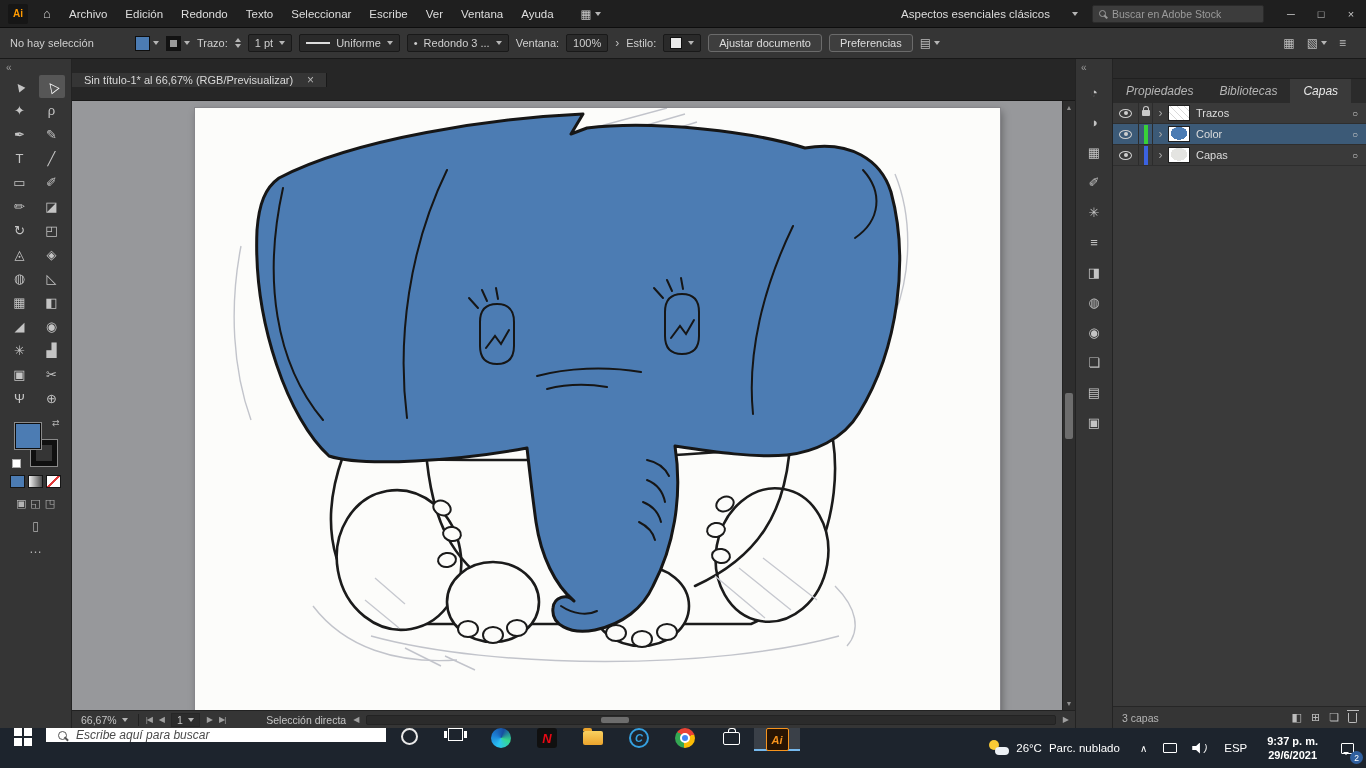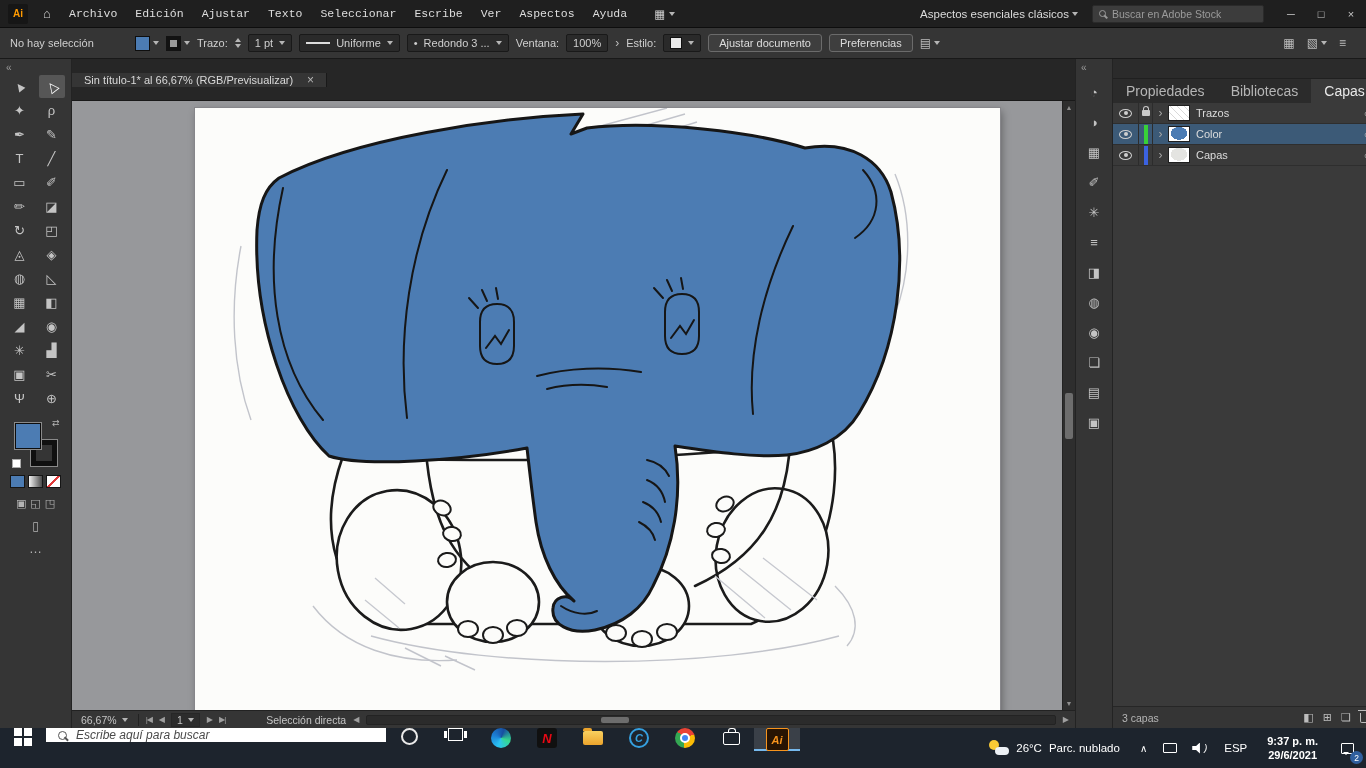--- a/index.html
+++ b/index.html
@@ -9,21 +9,21 @@
 
   
   .titlebar { position:absolute; top:0; left:0; right:0; height:28px; background:#1f1f1f;
     border-bottom:1px solid #0d0d0d; display:flex; align-items:center; color:#dedede; font-size:11.5px; }
   .app-badge { width:20px; height:20px; margin:0 6px 0 8px; background:#161616; color:#ff9a00;
     font-weight:bold; font-size:10px; display:flex; align-items:center; justify-content:center; border-radius:2px; }
   .home-btn { width:26px; text-align:center; font-size:13px; color:#cfcfcf; }
   .menu-item { padding:0 9px; line-height:28px; white-space:nowrap; }
   .arrange { margin-left:18px; display:flex; align-items:center; gap:4px; color:#c9c9c9; }
   .spacer { flex:1; }
-  .workspace { display:flex; align-items:center; gap:3px; margin-right:14px; color:#dcdcdc; white-space:nowrap; }
+  .workspace { display:flex; align-items:center; gap:22px; margin-right:14px; color:#dcdcdc; white-space:nowrap; }
   .caret { width:0; height:0; border-left:3.5px solid transparent; border-right:3.5px solid transparent;
     border-top:4px solid #b5b5b5; display:inline-block; }
   .caret.up { transform:rotate(180deg); }
   .stock-search { width:172px; height:18px; background:#3c3c3c; border:1px solid #2a2a2a; border-radius:2px;
     display:flex; align-items:center; gap:6px; padding:0 6px; color:#9b9b9b; font-size:10.5px; margin-right:12px; }
   .mag { width:7px; height:7px; border:1.5px solid #999; border-radius:50%; position:relative; flex:none; }
   .mag::after { content:""; position:absolute; width:4px; height:1.5px; background:#999;
     right:-3px; bottom:-1px; transform:rotate(45deg); }
   .win-controls { display:flex; height:100%; }
   .win-controls span { width:30px; display:flex; align-items:center; justify-content:center; color:#c8c8c8; font-size:11px; }
@@ -104,21 +104,21 @@
   .icon-strip { width:37px; background:#353535; border-left:1px solid #232323; display:flex;
     flex-direction:column; align-items:center; flex:none; }
   .strip-collapse { width:100%; color:#9a9a9a; font-size:10px; padding:3px 5px 4px; }
   .strip-icon { width:26px; height:26px; margin:2px 0; display:flex; align-items:center;
     justify-content:center; color:#c3c3c3; font-size:13px; border-radius:3px; }
 
   
   .panels { flex:1; background:#353535; border-left:1px solid #232323; display:flex; flex-direction:column; }
   .panel-top { height:20px; background:#2b2b2b; border-bottom:1px solid #202020; }
   .panel-tabs { height:24px; background:#2b2b2b; display:flex; }
-  .ptab { padding:0 13px; line-height:24px; font-size:14px; color:#b5b5b5; white-space:nowrap; }
+  .ptab { padding:0 13px; line-height:24px; font-size:12px; color:#b5b5b5; white-space:nowrap;font-style:italic; }
   .ptab.active { background:#3a3a3a; color:#e8e8e8; }
   .layers { flex:1; background:#3a3a3a; }
   .layer-row { height:21px; display:flex; align-items:center; border-bottom:1px solid #2e2e2e; font-size:11px; color:#dcdcdc; }
   .layer-row.sel { background:#3c5a77; }
   .cell.eye { width:26px; display:flex; justify-content:center; border-right:1px solid #2c2c2c; align-self:stretch; align-items:center; }
   .eye-i { width:13px; height:9px; border:1px solid #cfcfcf; border-radius:50%; position:relative; display:inline-block; }
   .eye-i::after { content:""; position:absolute; left:3.5px; top:1.5px; width:4px; height:4px; background:#cfcfcf; border-radius:50%; }
   .cell.ind { width:14px; display:flex; justify-content:center; align-items:center; align-self:stretch; border-right:1px solid #2c2c2c; }
   .lock-i { width:8px; height:6px; background:#c9c9c9; position:relative; border-radius:1px; display:inline-block; }
   .lock-i::before { content:""; position:absolute; left:1px; top:-4px; width:4px; height:4px;
@@ -189,29 +189,29 @@
     width:13px; height:13px; border-radius:50%; display:flex; align-items:center; justify-content:center; }
 </style>
 </head>
 <body>
 
 <div id="app" data-name="illustrator-window">
 
   <header class="titlebar" data-name="titlebar">
     <div class="app-badge" data-name="illustrator-logo-icon">Ai</div>
     <div class="home-btn" data-name="home-icon">⌂</div>
-    <nav id="menuBar" data-name="menu-bar" style="display:flex;font-family:Liberation Mono, monospace;">
+    <nav id="menuBar" data-name="menu-bar" style="display:flex;">
         <span class="menu-item" data-name="menu-archivo">Archivo</span>
         <span class="menu-item" data-name="menu-edicion">Edición</span>
-        <span class="menu-item" data-name="menu-objeto">Ajustar</span>
+        <span class="menu-item" data-name="menu-objeto">Redondo</span>
         <span class="menu-item" data-name="menu-texto">Texto</span>
         <span class="menu-item" data-name="menu-seleccionar">Seleccionar</span>
         <span class="menu-item" data-name="menu-efecto">Escribe</span>
         <span class="menu-item" data-name="menu-ver">Ver</span>
-        <span class="menu-item" data-name="menu-ventana">Aspectos</span>
+        <span class="menu-item" data-name="menu-ventana">Ventana</span>
         <span class="menu-item" data-name="menu-ayuda">Ayuda</span>
       </nav>
     <div class="arrange" data-name="arrange-documents-icon">
       <span data-name="arrange-grid-glyph">▦</span>
         <span class="caret" data-name="chevron-down-icon"></span>
     </div>
     <div class="spacer"></div>
     <div class="workspace" data-name="workspace-switcher">
       <span data-name="workspace-label">Aspectos esenciales clásicos</span>
         <span class="caret" data-name="chevron-down-icon"></span>

